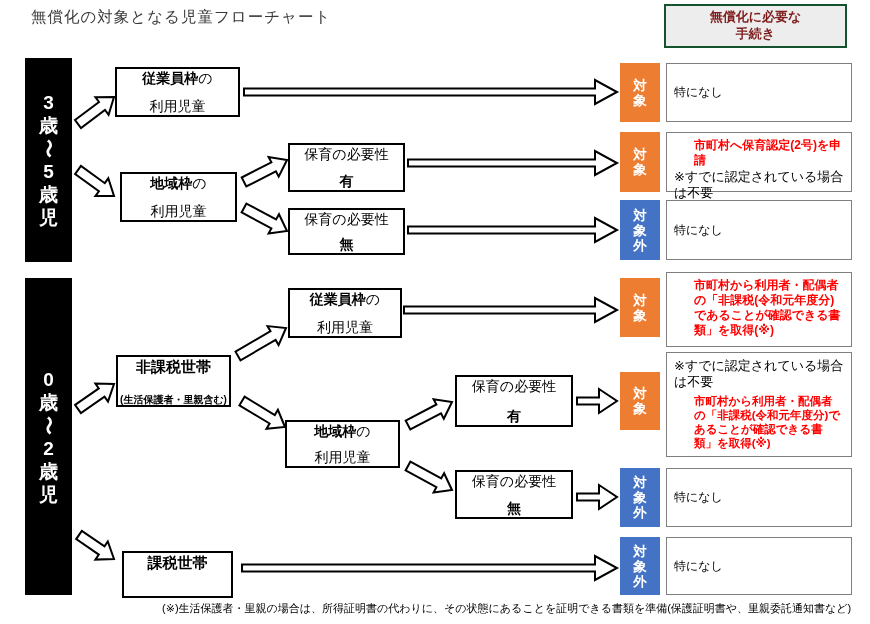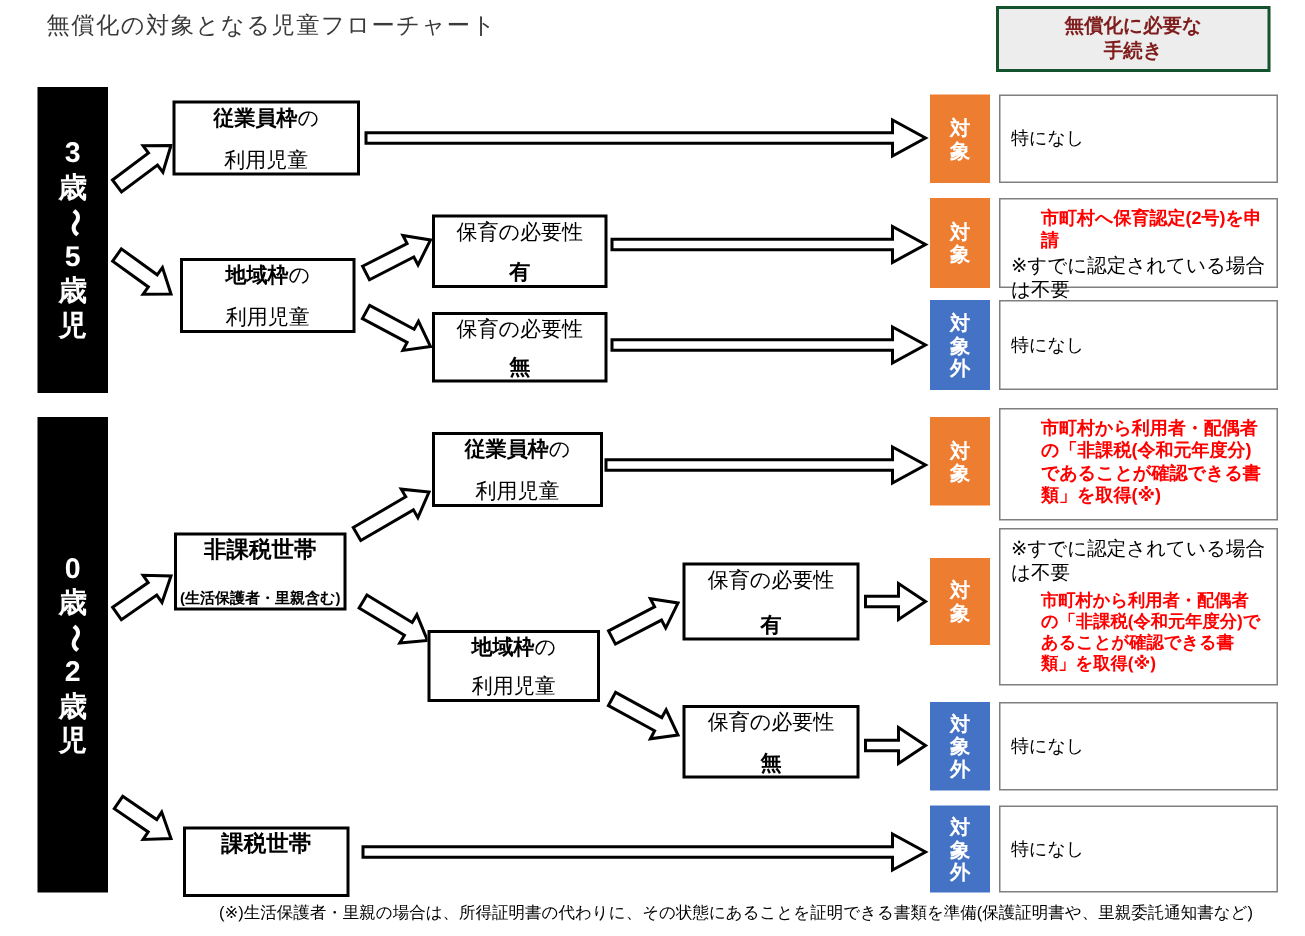--- a/index.html
+++ b/index.html
@@ -40,21 +40,21 @@
   .badge.blue{background:#4472c4;}
   .procbox{
     position:absolute;left:666px;width:186px;background:#fff;border:1.5px solid #7f7f7f;
     box-sizing:border-box;padding:5px 7px;font-size:12px;line-height:1.25;
   }
   .procbox.plain{display:flex;align-items:center;}
   .procbox .red{color:#ff0000;font-weight:bold;display:block;margin-left:20px;}
   .procbox .note{color:#000;font-size:13px;display:block;margin-top:1px;}
   .procbox.tall{font-size:11.5px;line-height:1.22;padding-top:4px;}
   .procbox .mt{margin-top:4px;}
-  .footnote{position:absolute;left:146px;top:601px;font-size:11px;color:#000;white-space:nowrap;}
+  .footnote{position:absolute;left:162px;top:601px;font-size:11px;color:#000;white-space:nowrap;}
 </style>
 </head>
 <body>
 
 <div class="canvas">
 
   <svg class="arrows-layer" id="arrows" viewBox="0 0 870 624">
       <polygon points="244.0,88.5 595.0,88.5 595.0,80.0 617.0,92.0 595.0,104.0 595.0,95.5 244.0,95.5" fill="#ffffff" stroke="#000000" stroke-width="2" stroke-linejoin="miter"></polygon>
       <polygon points="408.0,159.5 595.0,159.5 595.0,151.0 617.0,163.0 595.0,175.0 595.0,166.5 408.0,166.5" fill="#ffffff" stroke="#000000" stroke-width="2" stroke-linejoin="miter"></polygon>
       <polygon points="408.0,226.5 595.0,226.5 595.0,218.0 617.0,230.0 595.0,242.0 595.0,233.5 408.0,233.5" fill="#ffffff" stroke="#000000" stroke-width="2" stroke-linejoin="miter"></polygon>

